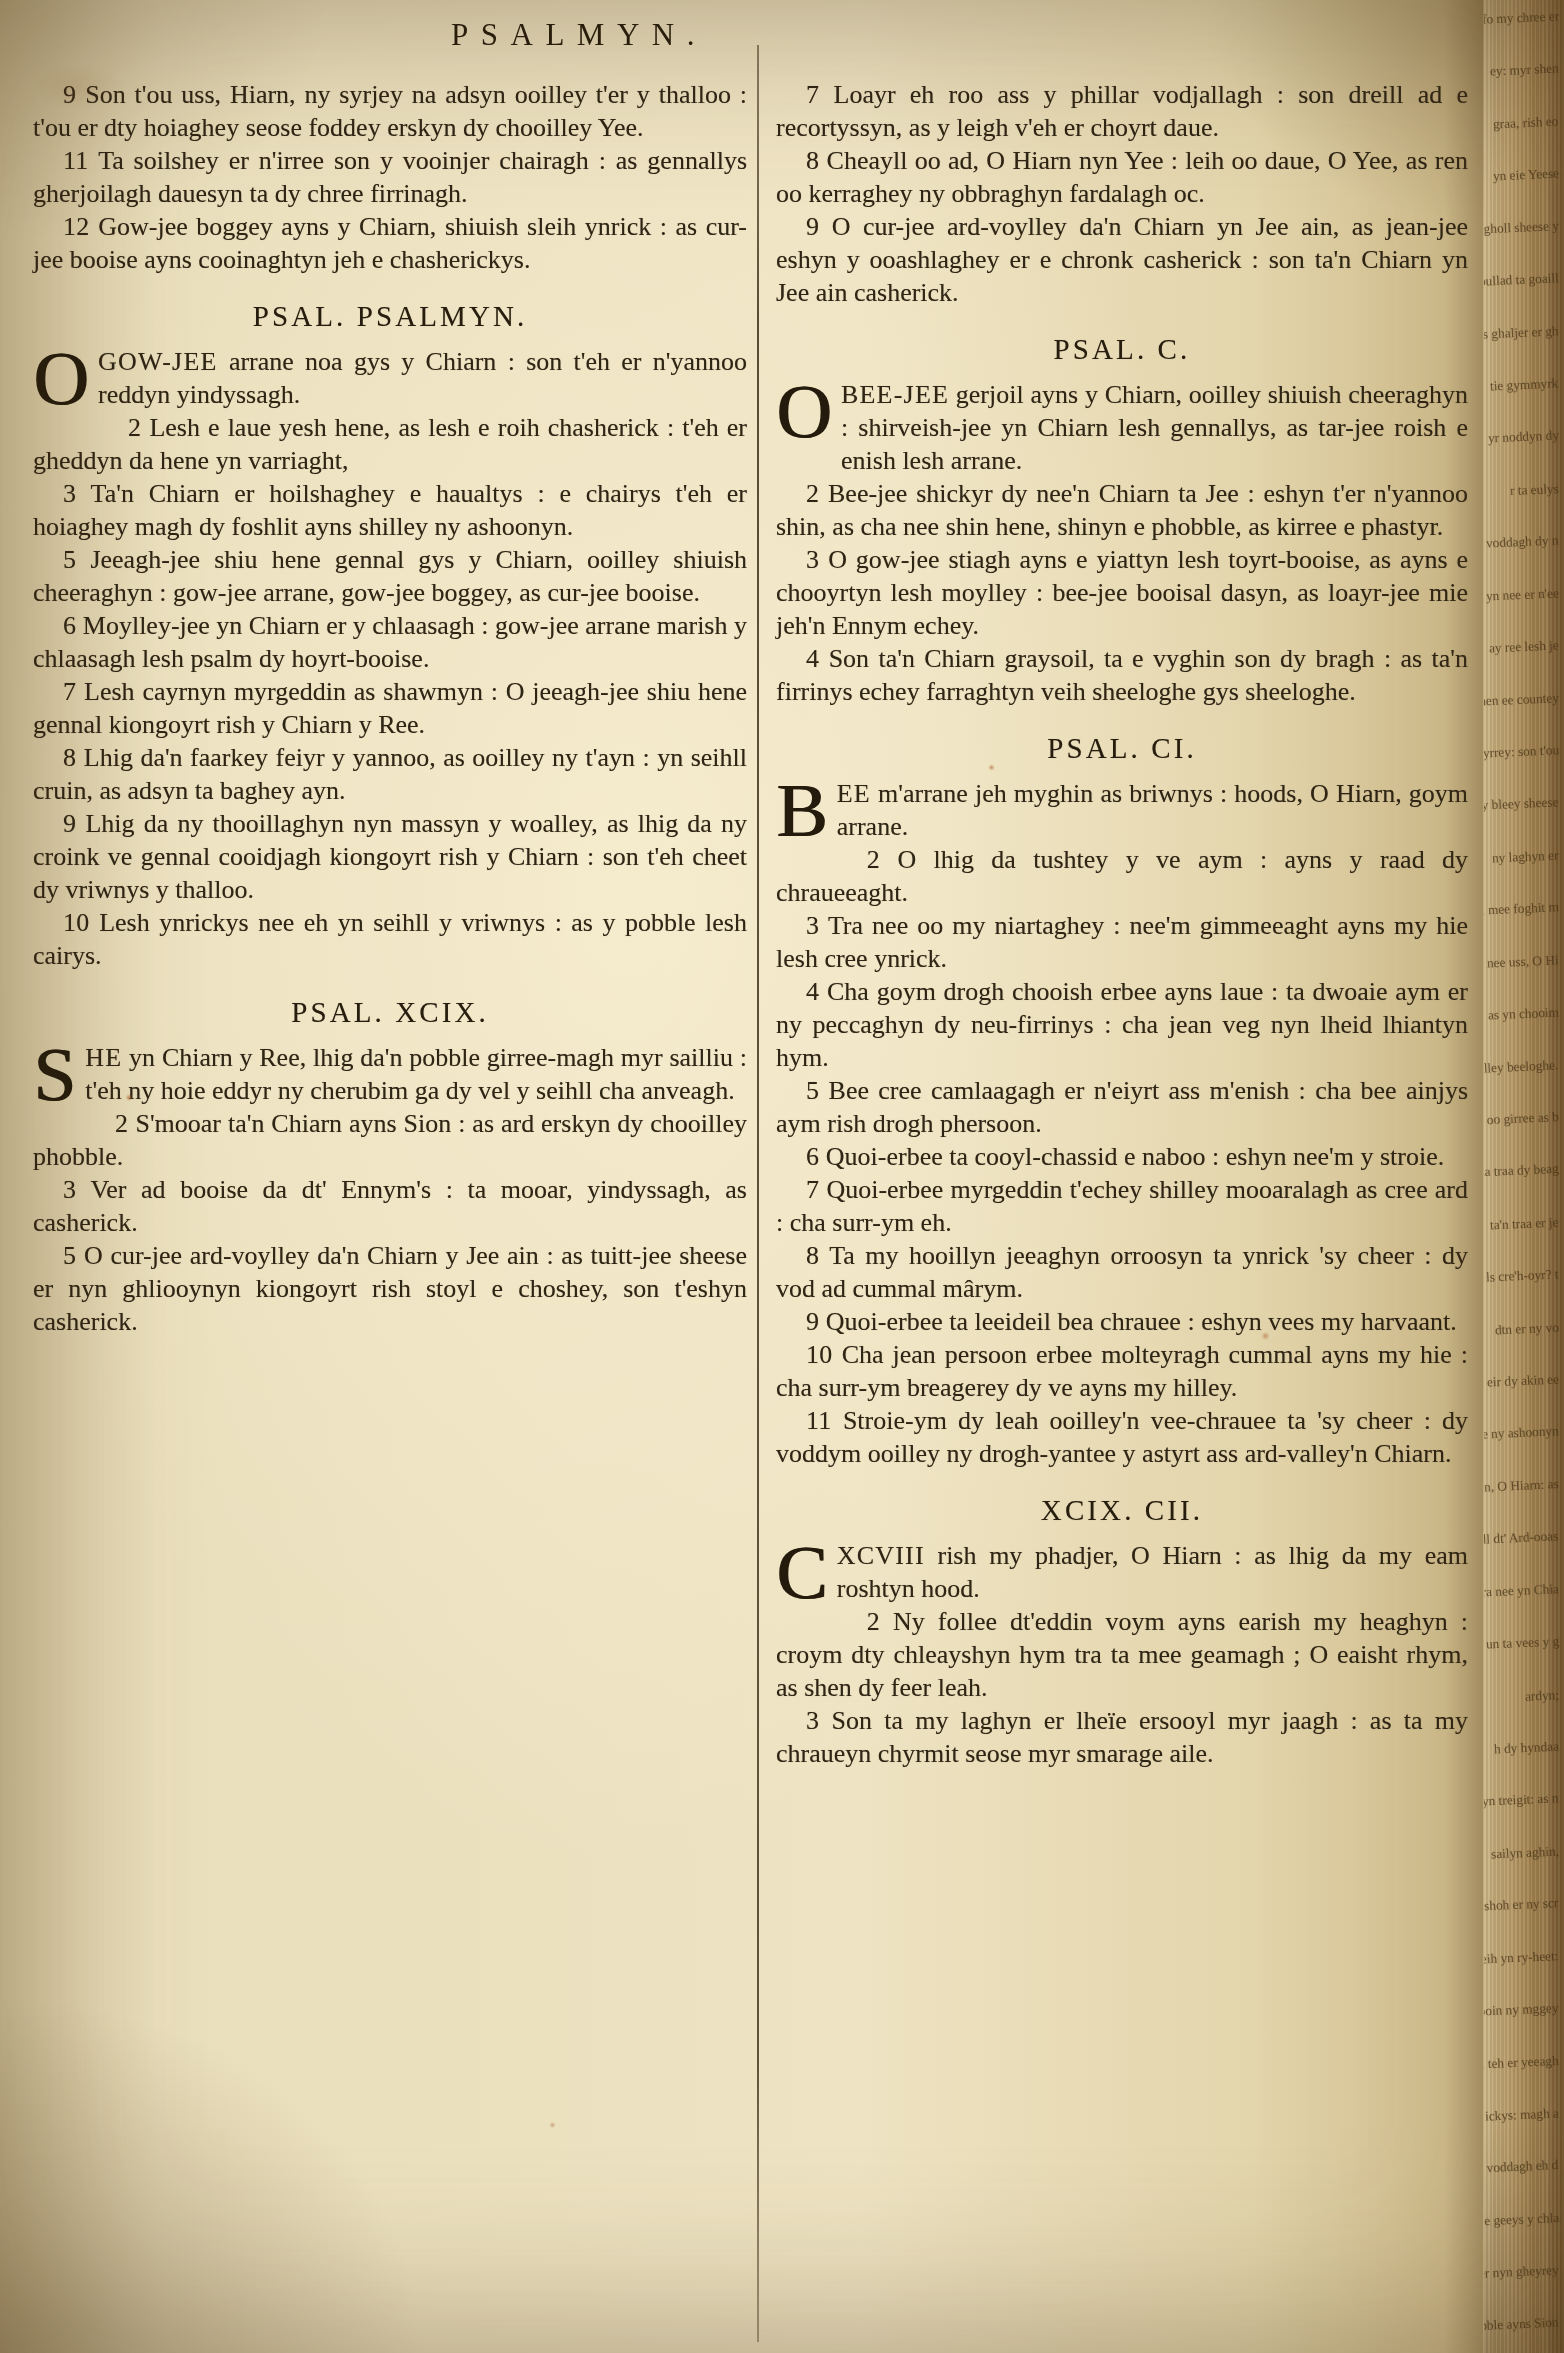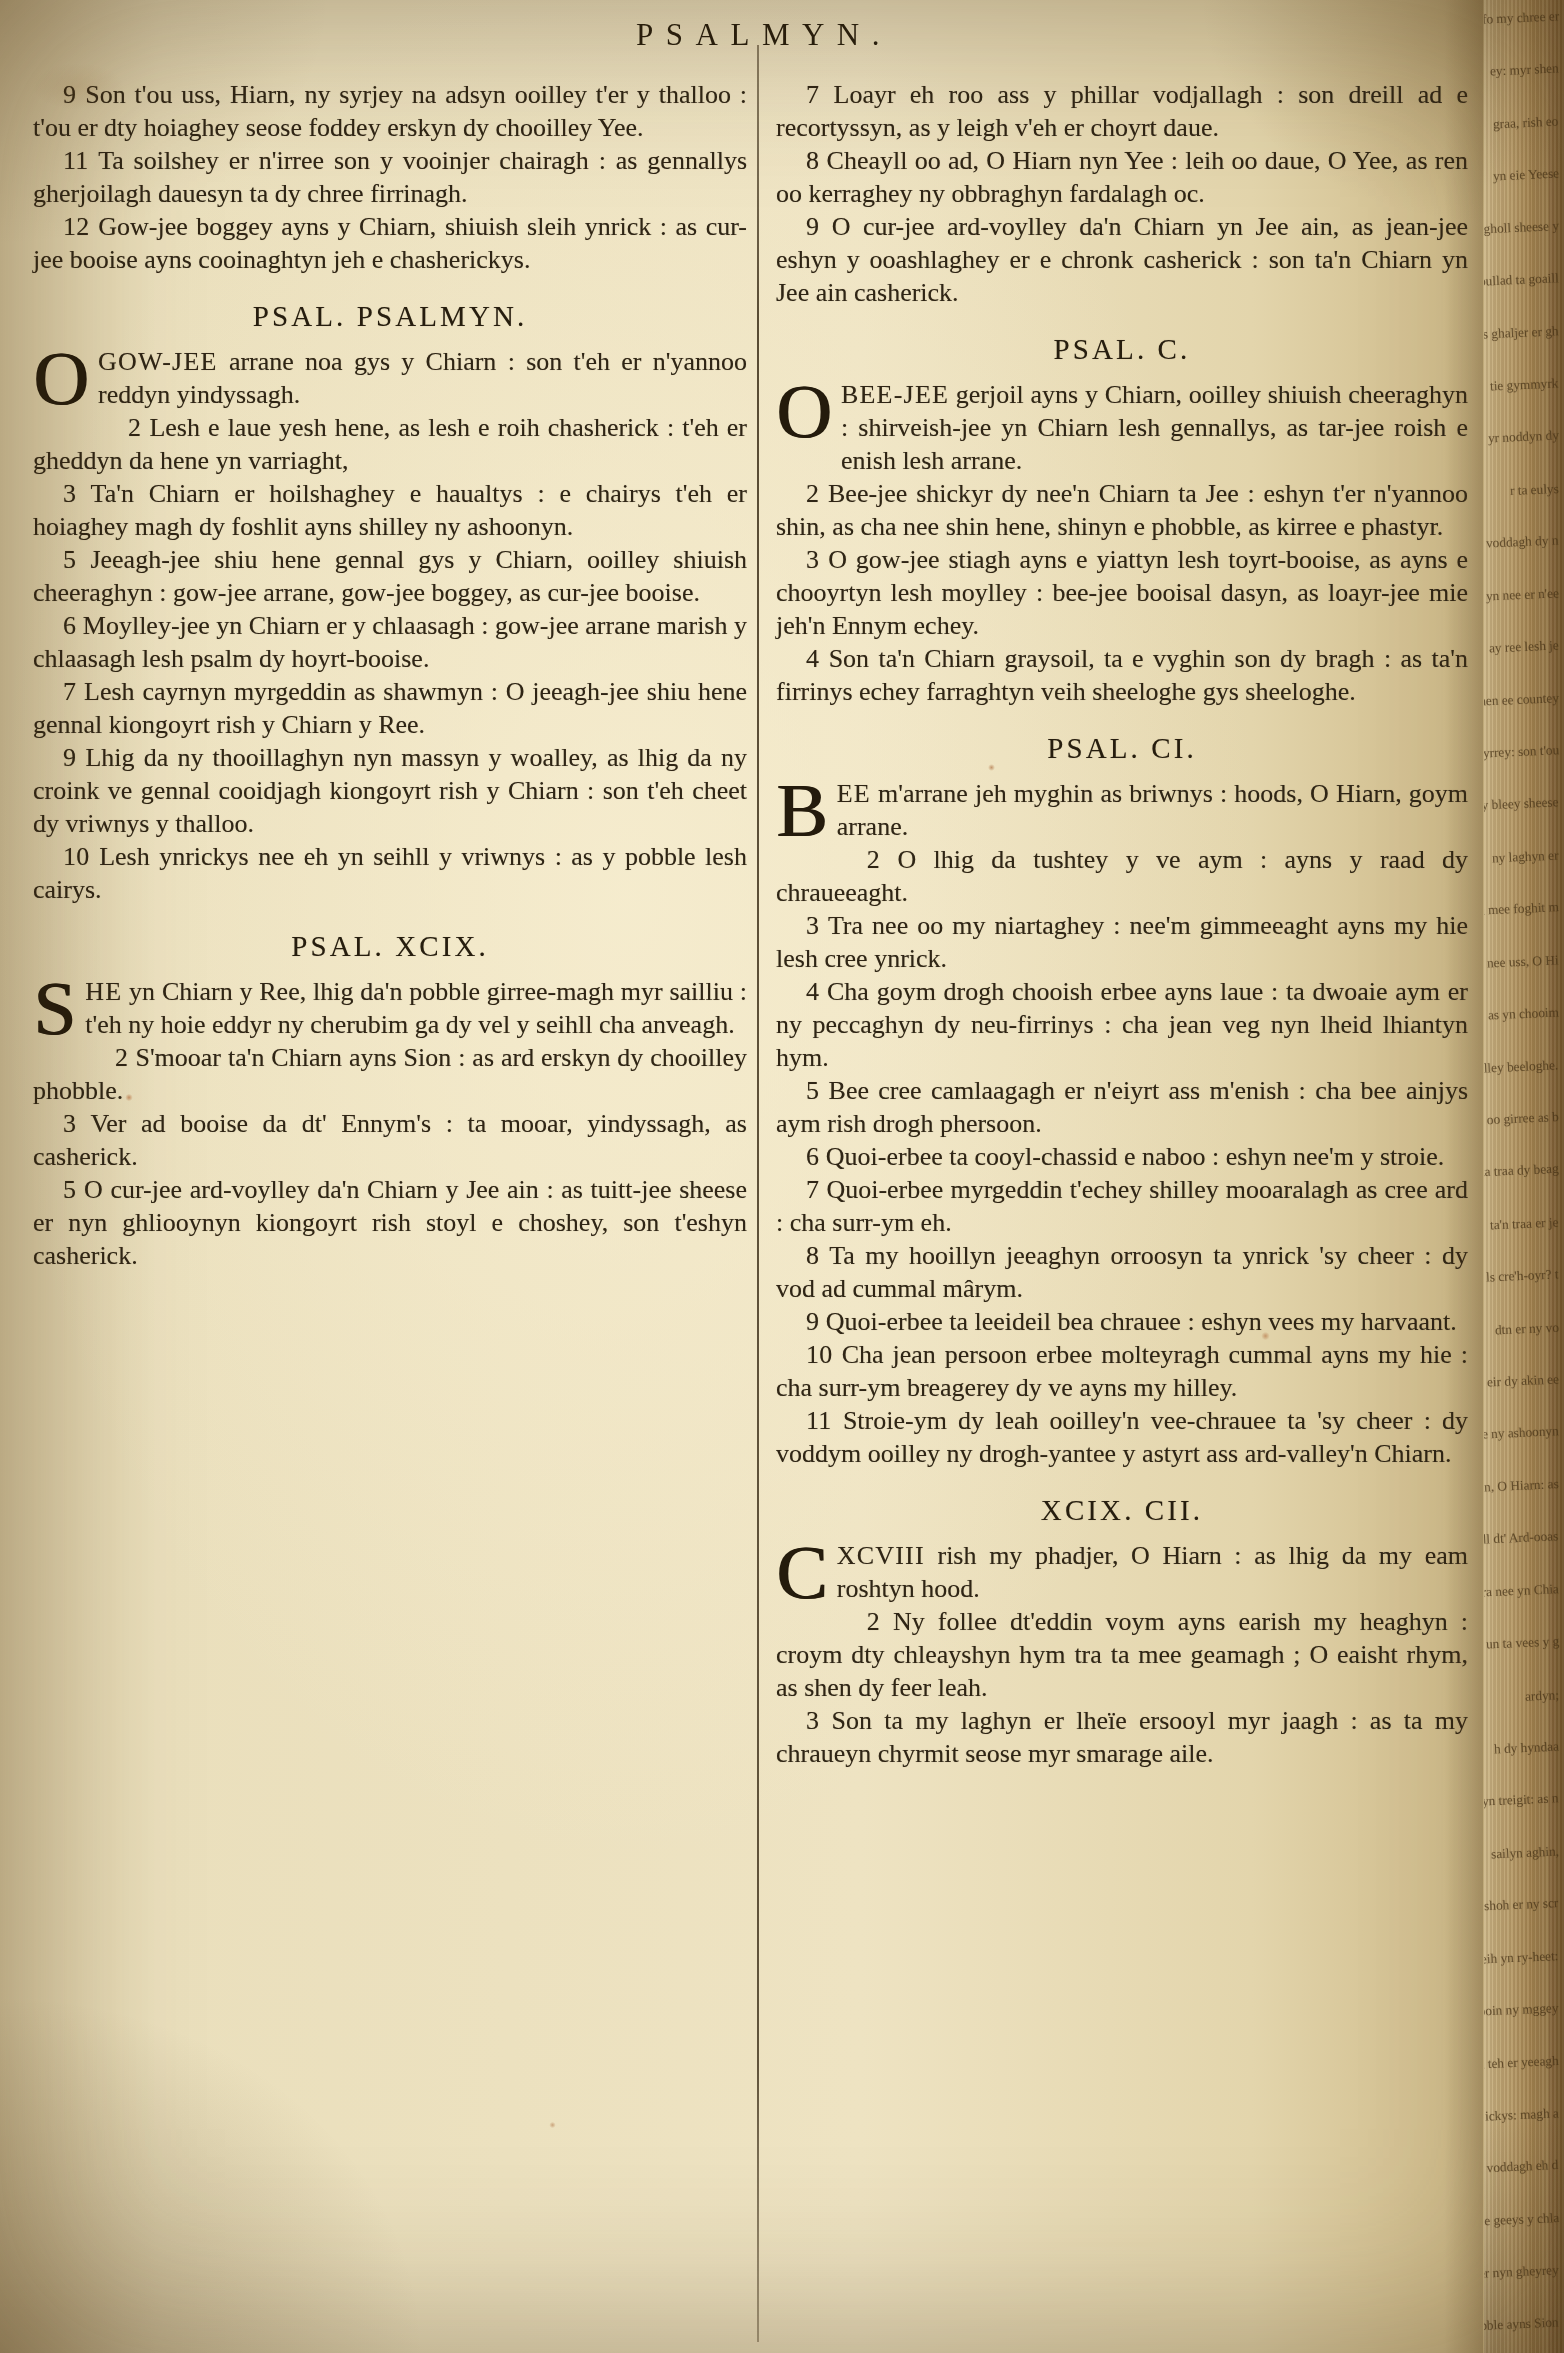--- a/index.html
+++ b/index.html
@@ -17,21 +17,21 @@
       radial-gradient(548px 407px at 96% 0%, rgba(80,55,20,0.28) 0%, rgba(80,55,20,0) 55%),
       linear-gradient(90deg,#dccda5 0%,#eadfbc 10%,#eee3c2 55%,#e3d5ac 80%,#cdb988 94%,#b89d6a 100%);
     background-color:#e8dcb6;
   }
   .vignette{
     position:absolute;inset:0;pointer-events:none;
     box-shadow:inset 0 0 188px rgba(70,48,18,0.45);
   }
   .running-head{
     position:absolute;top:17px;left:266px;width:626px;
-    text-align:right;font-size:31px;letter-spacing:12.5px;
+    text-align:center;font-size:31px;letter-spacing:12.5px;
     color:#241b0c;white-space:nowrap;
   }
   .col{
     position:absolute;top:78px;
     font-size:26px;line-height:33px;color:#30261486;
     color:#2f2515;text-align:justify;
     text-shadow:0 0 0.8px rgba(47,37,21,0.35);
   }
   .col-left{left:33px;width:714px;}
   .col-right{left:776px;width:692px;}
@@ -90,20 +90,21 @@
       <p class="blk verse"><span class="vnum">9</span> Son t'ou uss, Hiarn, ny syrjey na adsyn ooilley t'er y thalloo : t'ou er dty hoiaghey seose foddey erskyn dy chooilley Yee.</p>
       <p class="blk verse"><span class="vnum">11</span> Ta soilshey er n'irree son y vooinjer chairagh : as gennallys gherjoilagh dauesyn ta dy chree firrinagh.</p>
       <p class="blk verse"><span class="vnum">12</span> Gow-jee boggey ayns y Chiarn, shiuish sleih ynrick : as cur-jee booise ayns cooinaghtyn jeh e chasherickys.</p>
       <div class="blk heading">PSAL. PSALMYN.</div>
       <p class="blk opening"><span class="dropcap">O</span><span class="lead">GOW-JEE</span> arrane noa gys y Chiarn : son t'eh er n'yannoo reddyn yindyssagh.</p>
       <p class="blk verse"><span class="vnum">2</span> Lesh e laue yesh hene, as lesh e roih chasherick : t'eh er gheddyn da hene yn varriaght,</p>
       <p class="blk verse"><span class="vnum">3</span> Ta'n Chiarn er hoilshaghey e haualtys : e chairys t'eh er hoiaghey magh dy foshlit ayns shilley ny ashoonyn.</p>
       <p class="blk verse"><span class="vnum">5</span> Jeeagh-jee shiu hene gennal gys y Chiarn, ooilley shiuish cheeraghyn : gow-jee arrane, gow-jee boggey, as cur-jee booise.</p>
       <p class="blk verse"><span class="vnum">6</span> Moylley-jee yn Chiarn er y chlaasagh : gow-jee arrane marish y chlaasagh lesh psalm dy hoyrt-booise.</p>
       <p class="blk verse"><span class="vnum">7</span> Lesh cayrnyn myrgeddin as shawmyn : O jeeagh-jee shiu hene gennal kiongoyrt rish y Chiarn y Ree.</p>
+      <p class="blk verse"><span class="vnum">8</span> Lhig da'n faarkey feiyr y yannoo, as ooilley ny t'ayn : yn seihll cruin, as adsyn ta baghey ayn.</p>
       <p class="blk verse"><span class="vnum">9</span> Lhig da ny thooillaghyn nyn massyn y woalley, as lhig da ny croink ve gennal cooidjagh kiongoyrt rish y Chiarn : son t'eh cheet dy vriwnys y thalloo.</p>
       <p class="blk verse"><span class="vnum">10</span> Lesh ynrickys nee eh yn seihll y vriwnys : as y pobble lesh cairys.</p>
       <div class="blk heading">PSAL. XCIX.</div>
       <p class="blk opening"><span class="dropcap">S</span><span class="lead">HE</span> yn Chiarn y Ree, lhig da'n pobble girree-magh myr sailliu : t'eh ny hoie eddyr ny cherubim ga dy vel y seihll cha anveagh.</p>
       <p class="blk verse"><span class="vnum">2</span> S'mooar ta'n Chiarn ayns Sion : as ard erskyn dy chooilley phobble.</p>
       <p class="blk verse"><span class="vnum">3</span> Ver ad booise da dt' Ennym's : ta mooar, yindyssagh, as casherick.</p>
       <p class="blk verse"><span class="vnum">5</span> O cur-jee ard-voylley da'n Chiarn y Jee ain : as tuitt-jee sheese er nyn ghliooynyn kiongoyrt rish stoyl e choshey, son t'eshyn casherick.</p>
     </div>
 
   <div class="divider"></div>

